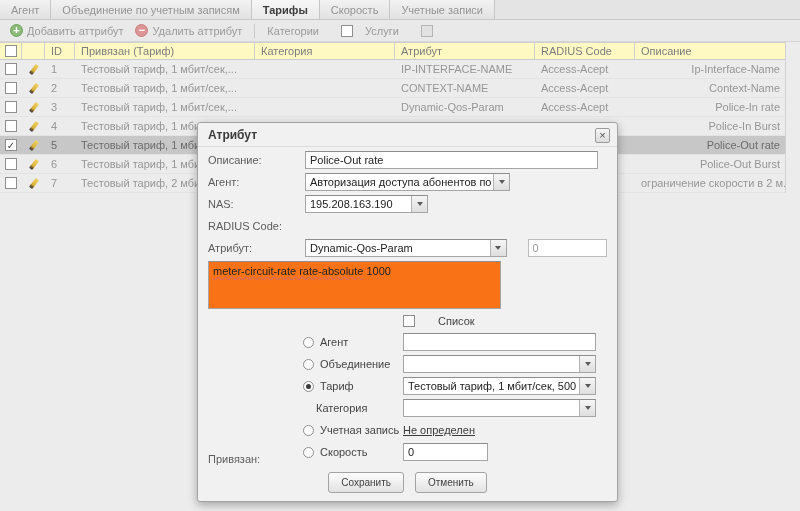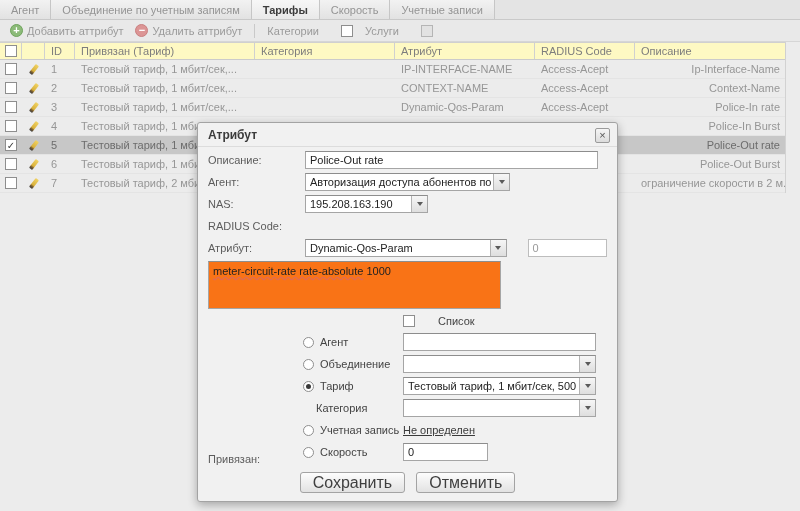--- a/index.html
+++ b/index.html
@@ -115,21 +115,21 @@
   .radlab { flex:0 0 100px; display:flex; align-items:center; gap:6px; white-space:nowrap; color:#444; }
   .indent { padding-left:13px; }
   .w-bind { width:193px; }
   .w-speed { width:85px; }
   .acct-link { color:#3b3b3b; text-decoration:underline; }
   .ck-row { margin-left:100px; height:16px; margin-bottom:4px; display:flex; align-items:center; gap:23px; color:#444; }
   
   .btnrow { display:flex; justify-content:center; gap:11px; margin-top:7px; }
   .btn {
     min-width:66px; height:21px; padding:0 12px; border:1px solid #a3a3a3; border-radius:3px;
-    background:linear-gradient(#fdfdfd,#e2e2e2); color:#3f3f3f; font-size:16px;
+    background:linear-gradient(#fdfdfd,#e2e2e2); color:#3f3f3f; font-size:10px;
     display:flex; align-items:center; justify-content:center;
   }
 </style>
 </head>
 <body>
 
 <div class="tabbar">
   <div class="tab">Агент</div>
   <div class="tab">Объединение по учетным записям</div>
   <div class="tab active">Тарифы</div>

